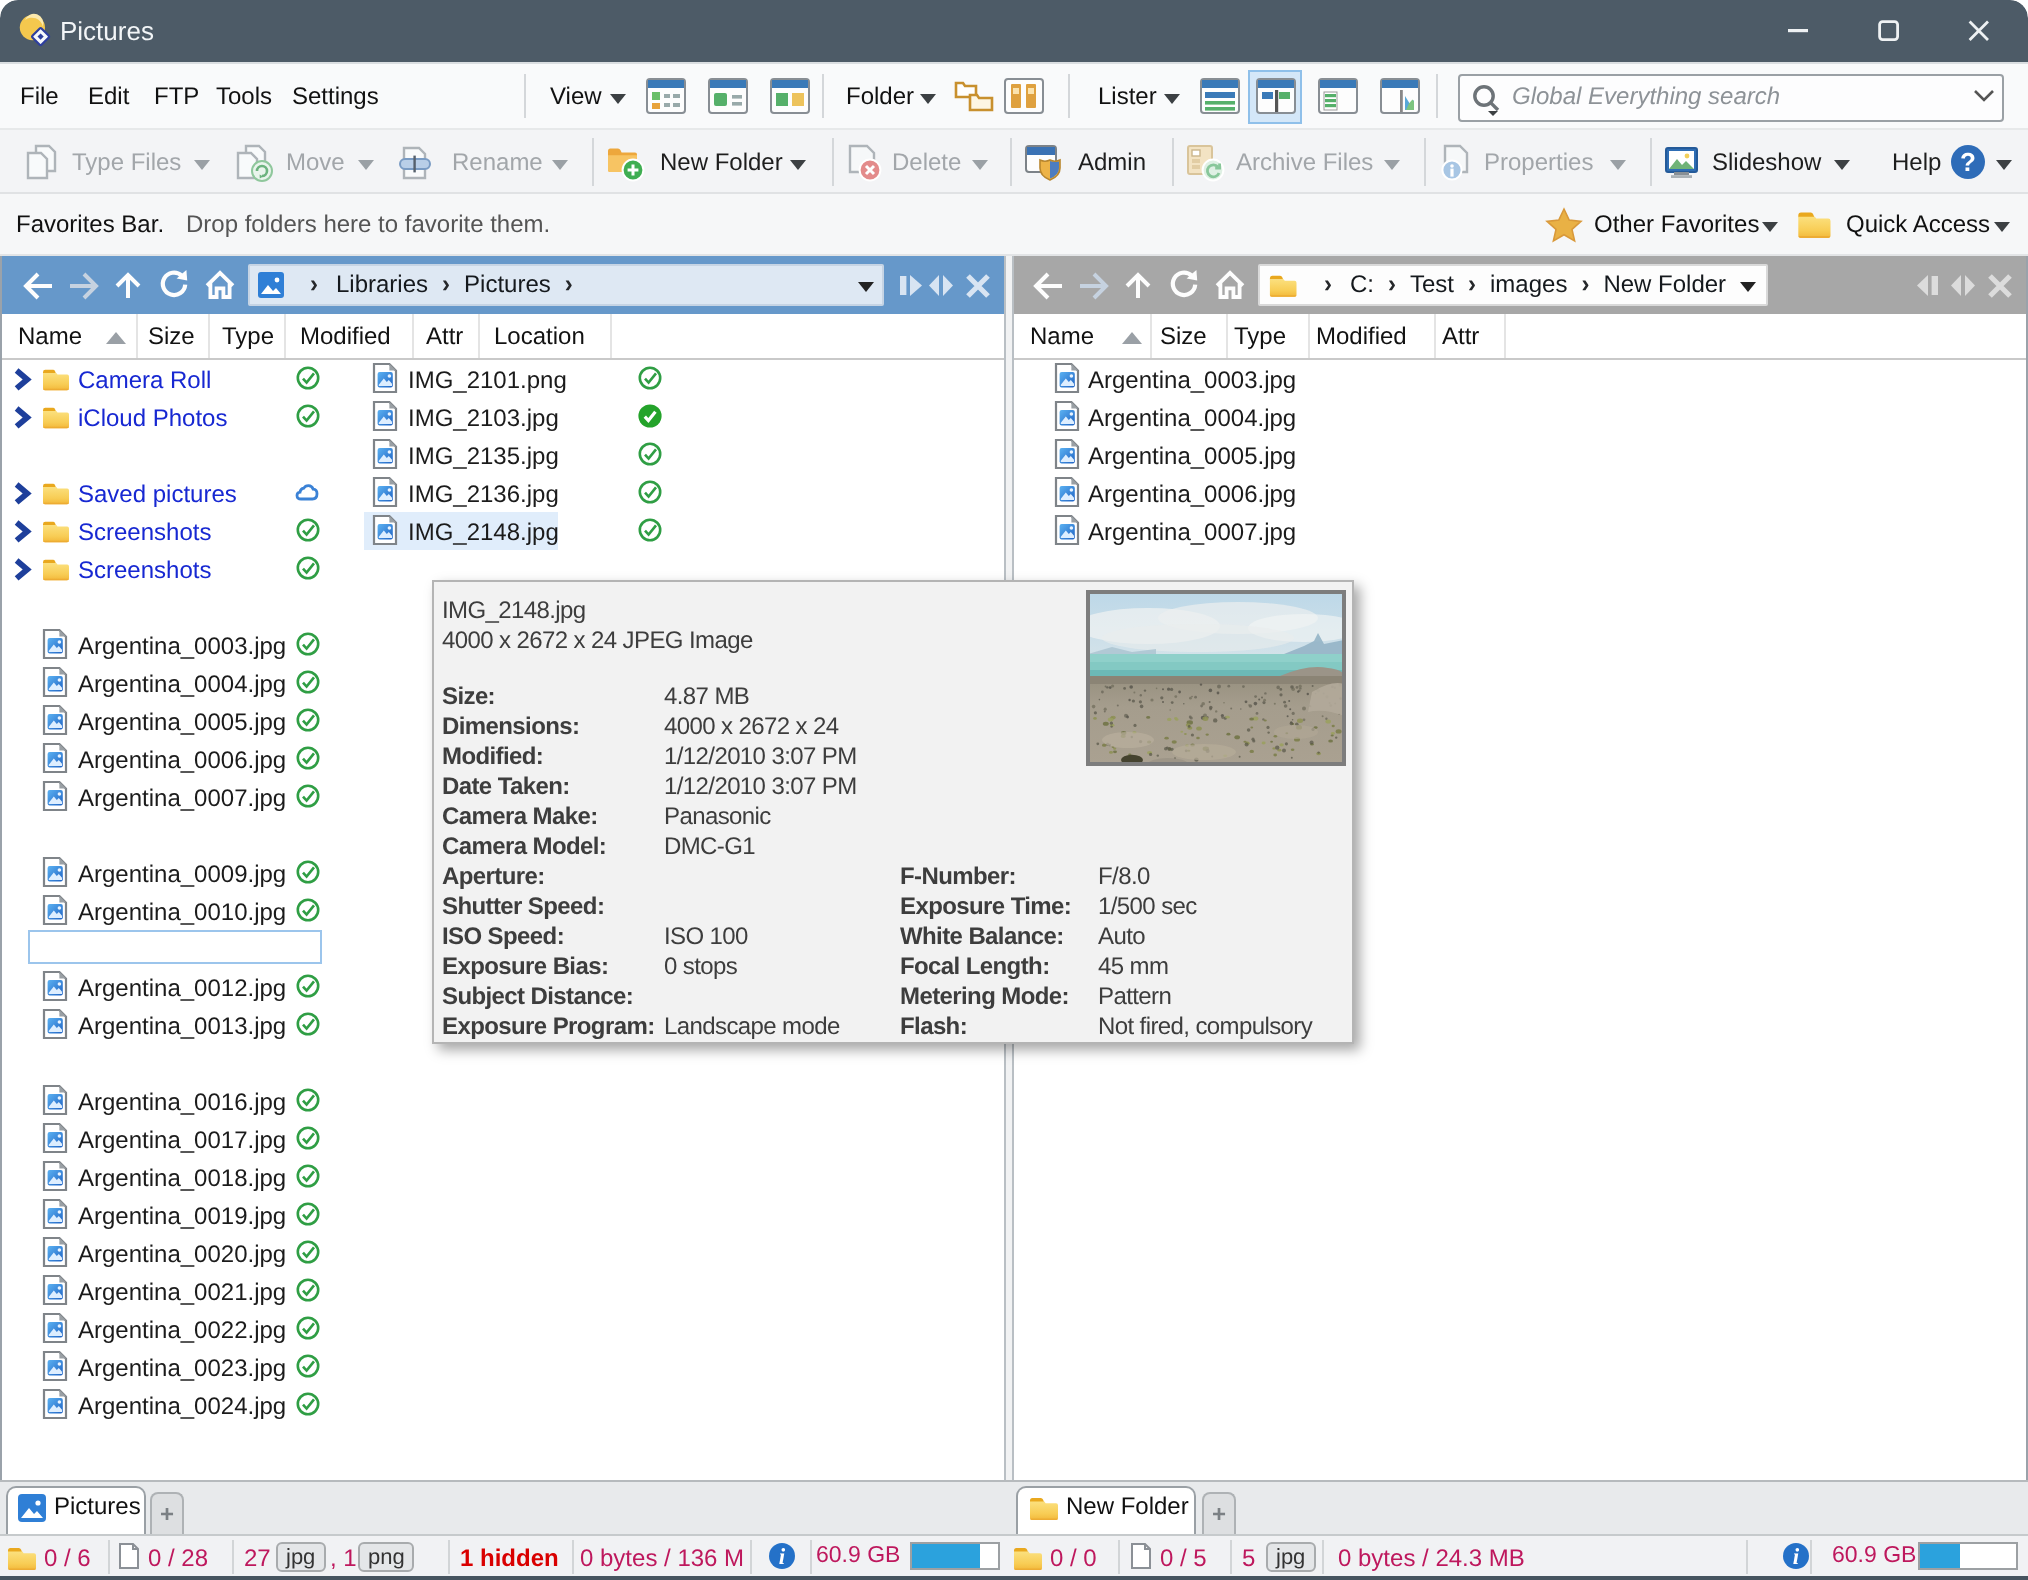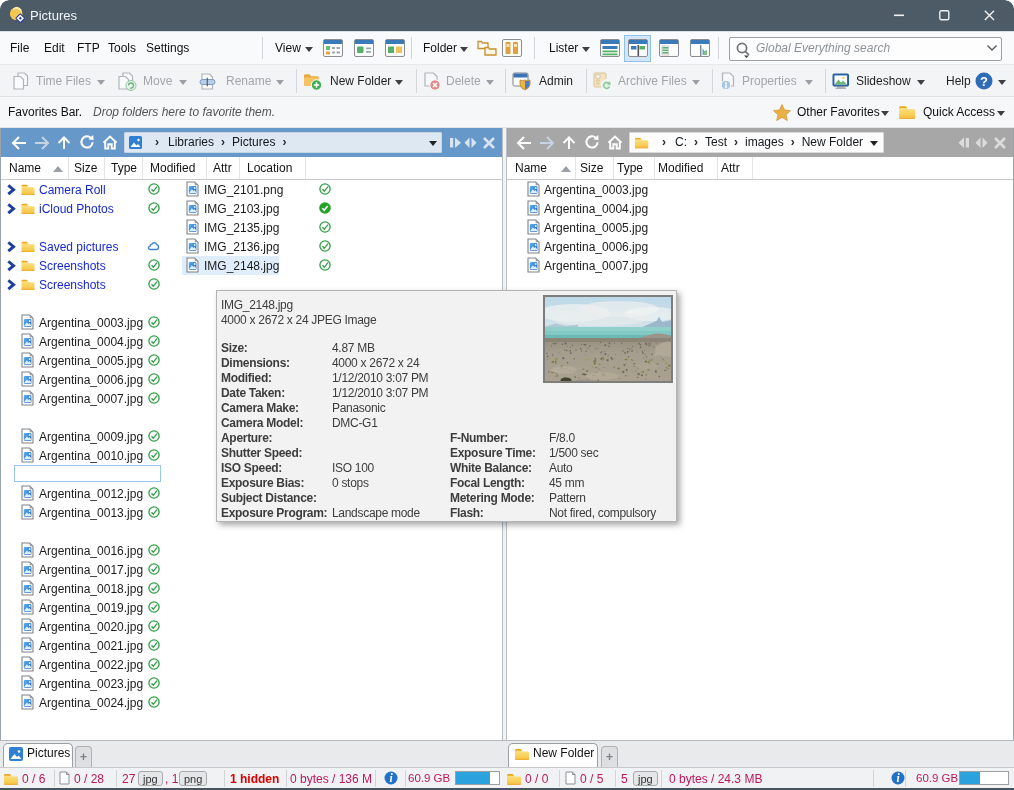--- a/index.html
+++ b/index.html
@@ -15,21 +15,21 @@
 .vsep{position:absolute;top:5px;height:22px;width:1px;background:#d4d7da;}
 .ddown{position:absolute;width:0;height:0;border-left:4px solid transparent;border-right:4px solid transparent;border-top:5px solid #3c4043;}
 
 #toolbar{left:0;top:64px;width:1014px;height:33px;background:#f3f4f6;border-top:1px solid #e7e9ea;border-bottom:1px solid #e0e2e4;}
 #toolbar .vsep{top:4px;height:24px}
 .ttxt{position:absolute;top:9px;}
 .gray{color:#a2a6aa}
 
 #favbar{left:0;top:97px;width:1014px;height:31px;background:#f6f7f8;border-bottom:1px solid #e2e4e6;}
 #favbar .t1{position:absolute;left:8px;top:8px;color:#111}
-#favbar .t2{position:absolute;left:93px;top:8px;color:#555;font-style:italic}
+#favbar .t2{position:absolute;left:93px;top:8px;color:#555;}
 
 #pbl{left:0;top:128px;width:503px;height:29px;background:#6698ca;}
 #pbr{left:505px;top:128px;width:509px;height:29px;background:#a7a7a7;}
 .bfield{position:absolute;top:4px;height:21px;border-radius:1px;}
 #pbl .bfield{left:124px;width:318px;background:#dee8f3;border:1px solid #c6d4e4;}
 #pbr .bfield{left:124px;width:255px;background:#fdfdfd;border:1px solid #d9d9d9;}
 .crumb{position:absolute;top:7px;color:#15191d;white-space:nowrap}
 .csep{display:inline-block;margin:0 7px;font-weight:700;font-size:12px;color:#26282b;transform:scaleY(1.05)}
 
 .hdr{top:157px;height:23px;background:#fff;border-bottom:1px solid #c9c9c9;}
@@ -252,21 +252,21 @@
 <span class="abs" style="left:756px;top:9px;color:#8d9297;font-style:italic">Global Everything search</span>
 <svg class="abs" style="left:987px;top:13px" width="10" height="7">
         <path d="M0.5 0.5 L5 5 L9.5 0.5" fill="none" stroke="#555" stroke-width="1.3"></path>
       </svg>
 </div>
 <div id="toolbar" class="abs">
 <svg class="abs" style="left:12px;top:7px" width="20" height="19">
         <path d="M6 1 L12.5 1 L15.5 4 L15.5 13.5 L6 13.5 Z" fill="#f8fafb" stroke="#aeb4b9" stroke-width="1.2"></path>
         <path d="M2 4.5 L8.5 4.5 L11.5 7.5 L11.5 17 L2 17 Z" fill="#f8fafb" stroke="#aeb4b9" stroke-width="1.2"></path>
       </svg>
-<span class="ttxt gray" style="left:36px">Time Files</span>
+<span class="ttxt gray" style="left:36px">Type Files</span>
 <div class="ddown" style="left:97px;top:15px;border-top-color:#9aa0a5"></div>
 <svg class="abs" style="left:117px;top:7px" width="21" height="19">
         <path d="M6 1 L12.5 1 L15.5 4 L15.5 13.5 L6 13.5 Z" fill="#f8fafb" stroke="#aeb4b9" stroke-width="1.2"></path>
         <path d="M2 4.5 L8.5 4.5 L11.5 7.5 L11.5 17 L2 17 Z" fill="#f8fafb" stroke="#aeb4b9" stroke-width="1.2"></path>
         <circle cx="14" cy="13.5" r="5" fill="#e9f4ec" stroke="#8fc79c" stroke-width="1"></circle>
         <path d="M11.5 13.5 A2.5 2.5 0 1 1 14 16" fill="none" stroke="#6cb37e" stroke-width="1.3"></path>
         <path d="M12.8 15.2 L14.6 16.2 L12.9 17.3 Z" fill="#6cb37e"></path>
       </svg>
 <span class="ttxt gray" style="left:143px">Move</span>
 <div class="ddown" style="left:179px;top:15px;border-top-color:#9aa0a5"></div>

